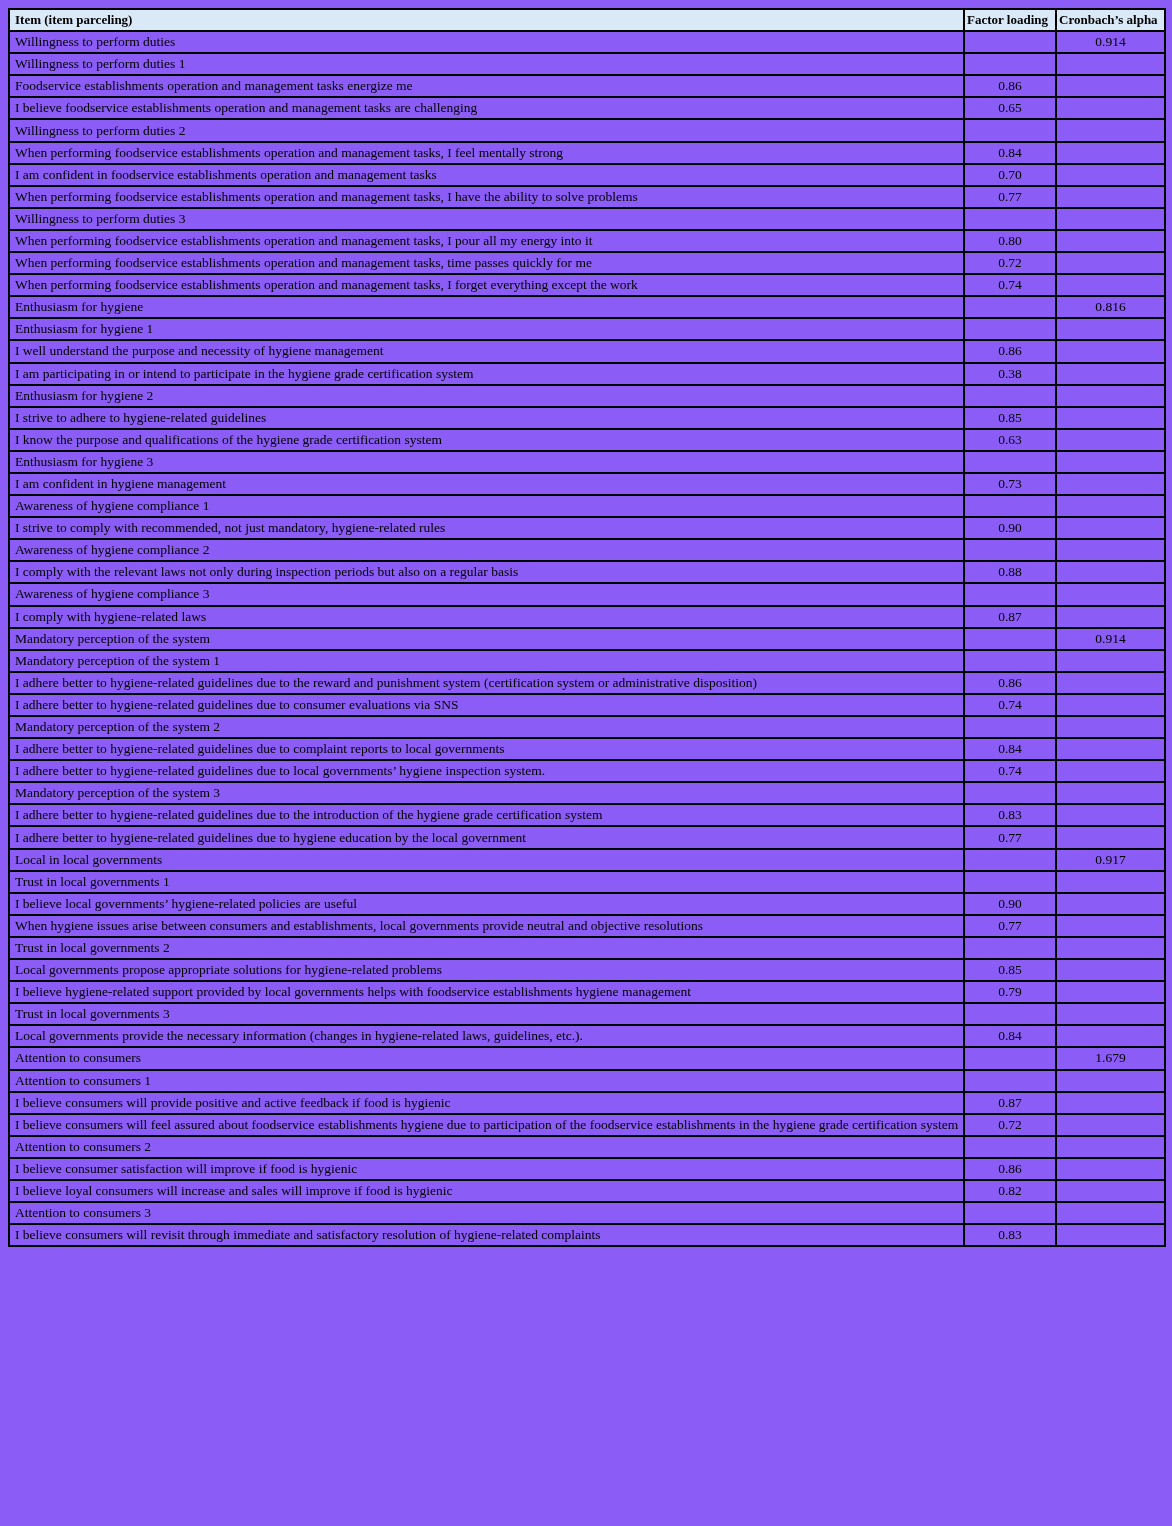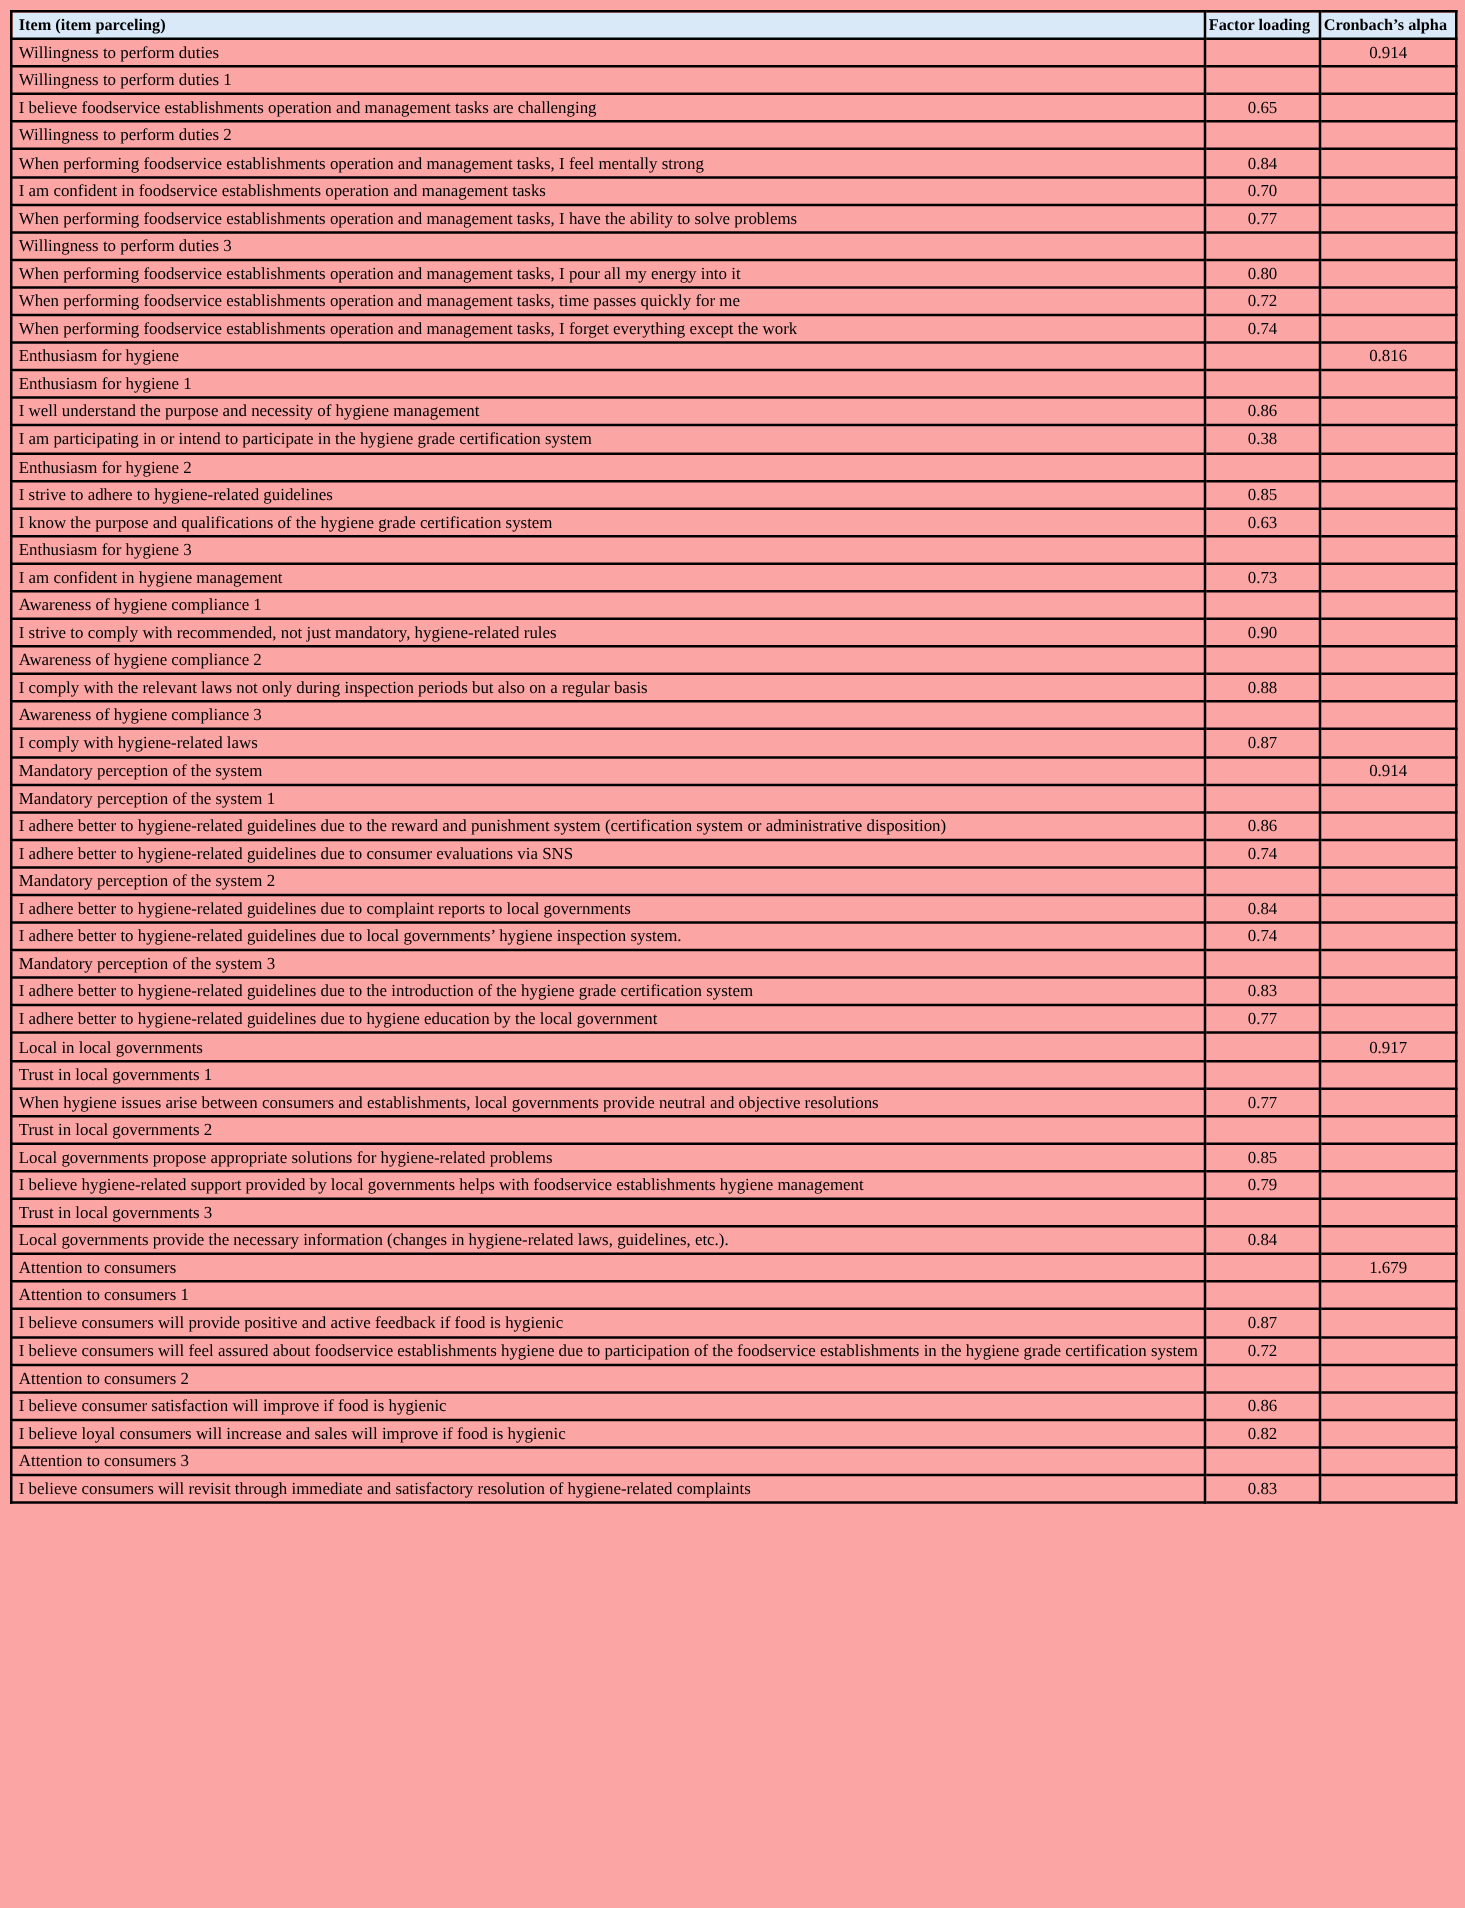--- a/index.html
+++ b/index.html
@@ -4,21 +4,21 @@
 <style>
   html, body {
     margin: 0;
     padding: 0;
     background: #ffffff;
     width: 1172px;
   }
   .page {
     width: 1172px;
     height: 1526px;
-    background: #fca5a5;
+    background: #8b5cf6;
     box-sizing: border-box;
     padding: 8px;
   }
   table.measurement {
     border-collapse: collapse;
     table-layout: fixed;
     width: 1156px;
     font-family: "Liberation Serif", serif;
     color: #000000;
   }
@@ -78,20 +78,25 @@
           <td class="col-item">Willingness to perform duties</td>
           <td class="col-num"></td>
           <td class="col-num">0.914</td>
         </tr>
         <tr>
           <td class="col-item">Willingness to perform duties 1</td>
           <td class="col-num"></td>
           <td class="col-num"></td>
         </tr>
         <tr>
+          <td class="col-item">Foodservice establishments operation and management tasks energize me</td>
+          <td class="col-num">0.86</td>
+          <td class="col-num"></td>
+        </tr>
+        <tr>
           <td class="col-item">I believe foodservice establishments operation and management tasks are challenging</td>
           <td class="col-num">0.65</td>
           <td class="col-num"></td>
         </tr>
         <tr>
           <td class="col-item">Willingness to perform duties 2</td>
           <td class="col-num"></td>
           <td class="col-num"></td>
         </tr>
         <tr>
@@ -255,20 +260,25 @@
           <td class="col-num"></td>
         </tr>
         <tr>
           <td class="col-item">Local in local governments</td>
           <td class="col-num"></td>
           <td class="col-num">0.917</td>
         </tr>
         <tr>
           <td class="col-item">Trust in local governments 1</td>
           <td class="col-num"></td>
+          <td class="col-num"></td>
+        </tr>
+        <tr>
+          <td class="col-item">I believe local governments’ hygiene-related policies are useful</td>
+          <td class="col-num">0.90</td>
           <td class="col-num"></td>
         </tr>
         <tr>
           <td class="col-item">When hygiene issues arise between consumers and establishments, local governments provide neutral and objective resolutions</td>
           <td class="col-num">0.77</td>
           <td class="col-num"></td>
         </tr>
         <tr>
           <td class="col-item">Trust in local governments 2</td>
           <td class="col-num"></td>

